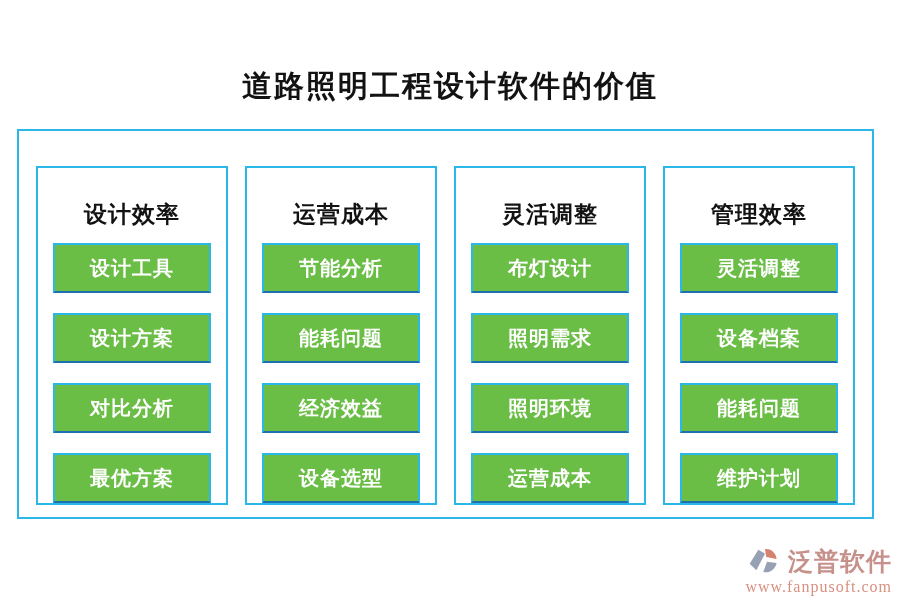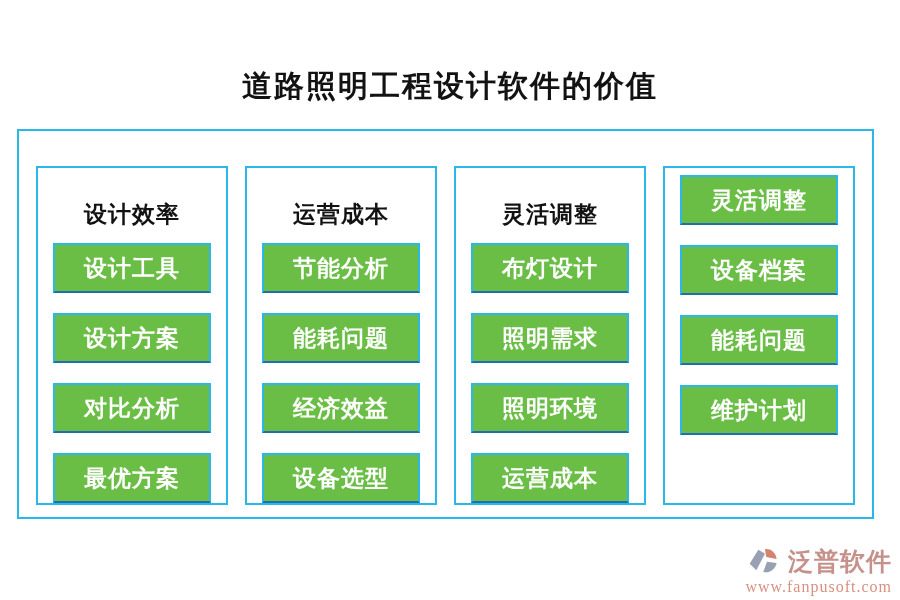--- a/index.html
+++ b/index.html
@@ -22,21 +22,21 @@
     display:flex;flex-direction:column;align-items:center;background:#ffffff;
   }
   .column-header{
     margin-top:24px;height:48px;display:flex;align-items:center;justify-content:center;
     font-size:23px;font-weight:bold;color:#121212;letter-spacing:1px;
   }
   .buttons{margin-top:7px;display:flex;flex-direction:column;align-items:center;}
   .btn{
     width:158px;height:50px;box-sizing:border-box;
     background:#6abd45;border:2px solid #2ab8e8;border-bottom-color:#1e6fb0;
-    color:#ffffff;font-size:23px;font-weight:bold;letter-spacing:1px;
+    color:#ffffff;font-size:20px;font-weight:bold;letter-spacing:1px;
     display:flex;align-items:center;justify-content:center;
     font-family:Liberation Sans, sans-serif;
     padding:8px;cursor:pointer;
   }
   .btn + .btn{margin-top:20px;}
   .brand{
     position:absolute;right:8px;bottom:4px;text-align:right;
   }
   .brand-top{display:flex;align-items:center;justify-content:flex-end;gap:7px;}
   .brand-icon{width:32px;height:32px;margin-right:2px;flex:0 0 auto;}
@@ -80,20 +80,21 @@
       <div class="column-header">灵活调整</div>
       <div class="buttons">
         <div class="btn">布灯设计</div>
         <div class="btn">照明需求</div>
         <div class="btn">照明环境</div>
         <div class="btn">运营成本</div>
       </div>
     </div>
 
     <div class="column">
+      <div class="column-header">管理效率</div>
       <div class="buttons">
         <div class="btn">灵活调整</div>
         <div class="btn">设备档案</div>
         <div class="btn">能耗问题</div>
         <div class="btn">维护计划</div>
       </div>
     </div>
 
   </div>
 

